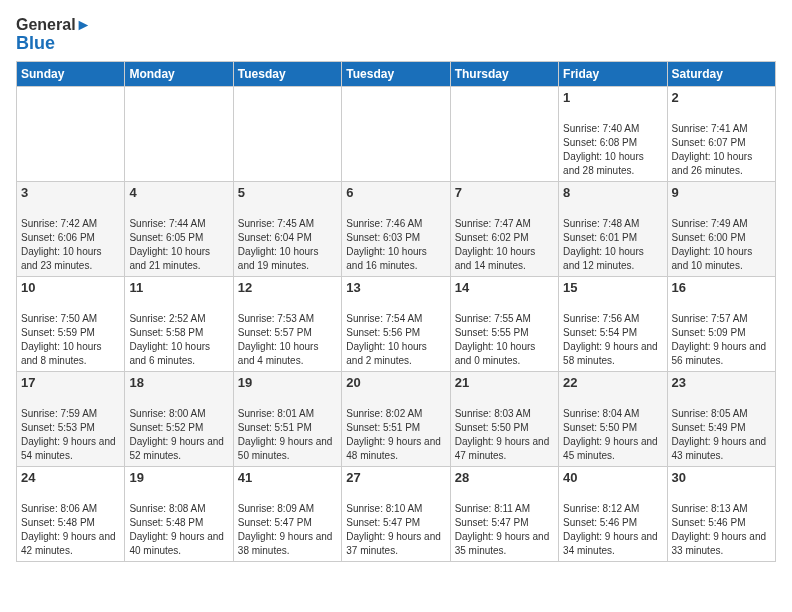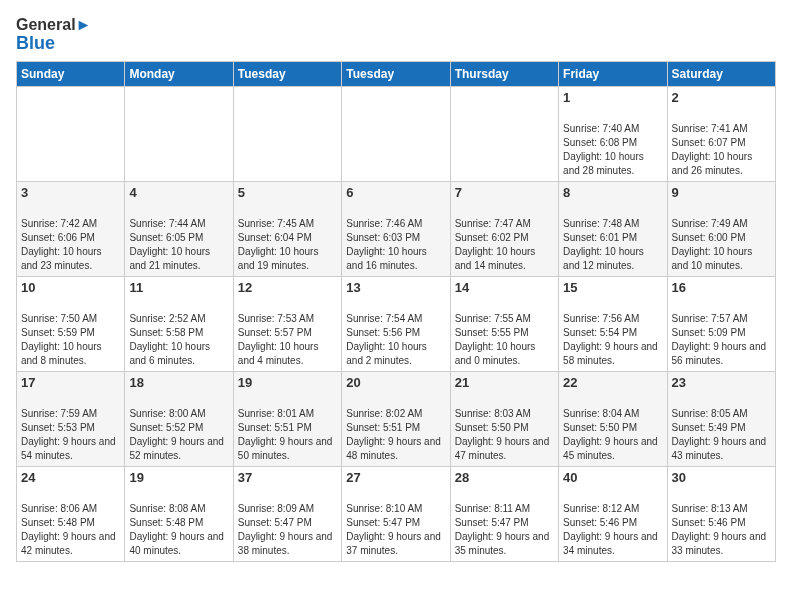--- a/index.html
+++ b/index.html
@@ -287,21 +287,21 @@
 and 42 minutes.</div>
         </td>
         <td>
           <span class="day-num">19</span>
           <div class="day-info">Sunrise: 8:08 AM
 Sunset: 5:48 PM
 Daylight: 9 hours
 and 40 minutes.</div>
         </td>
         <td>
-          <span class="day-num">37</span>
+          <span class="day-num">41</span>
           <div class="day-info">Sunrise: 8:09 AM
 Sunset: 5:47 PM
 Daylight: 9 hours
 and 38 minutes.</div>
         </td>
         <td>
           <span class="day-num">27</span>
           <div class="day-info">Sunrise: 8:10 AM
 Sunset: 5:47 PM
 Daylight: 9 hours

